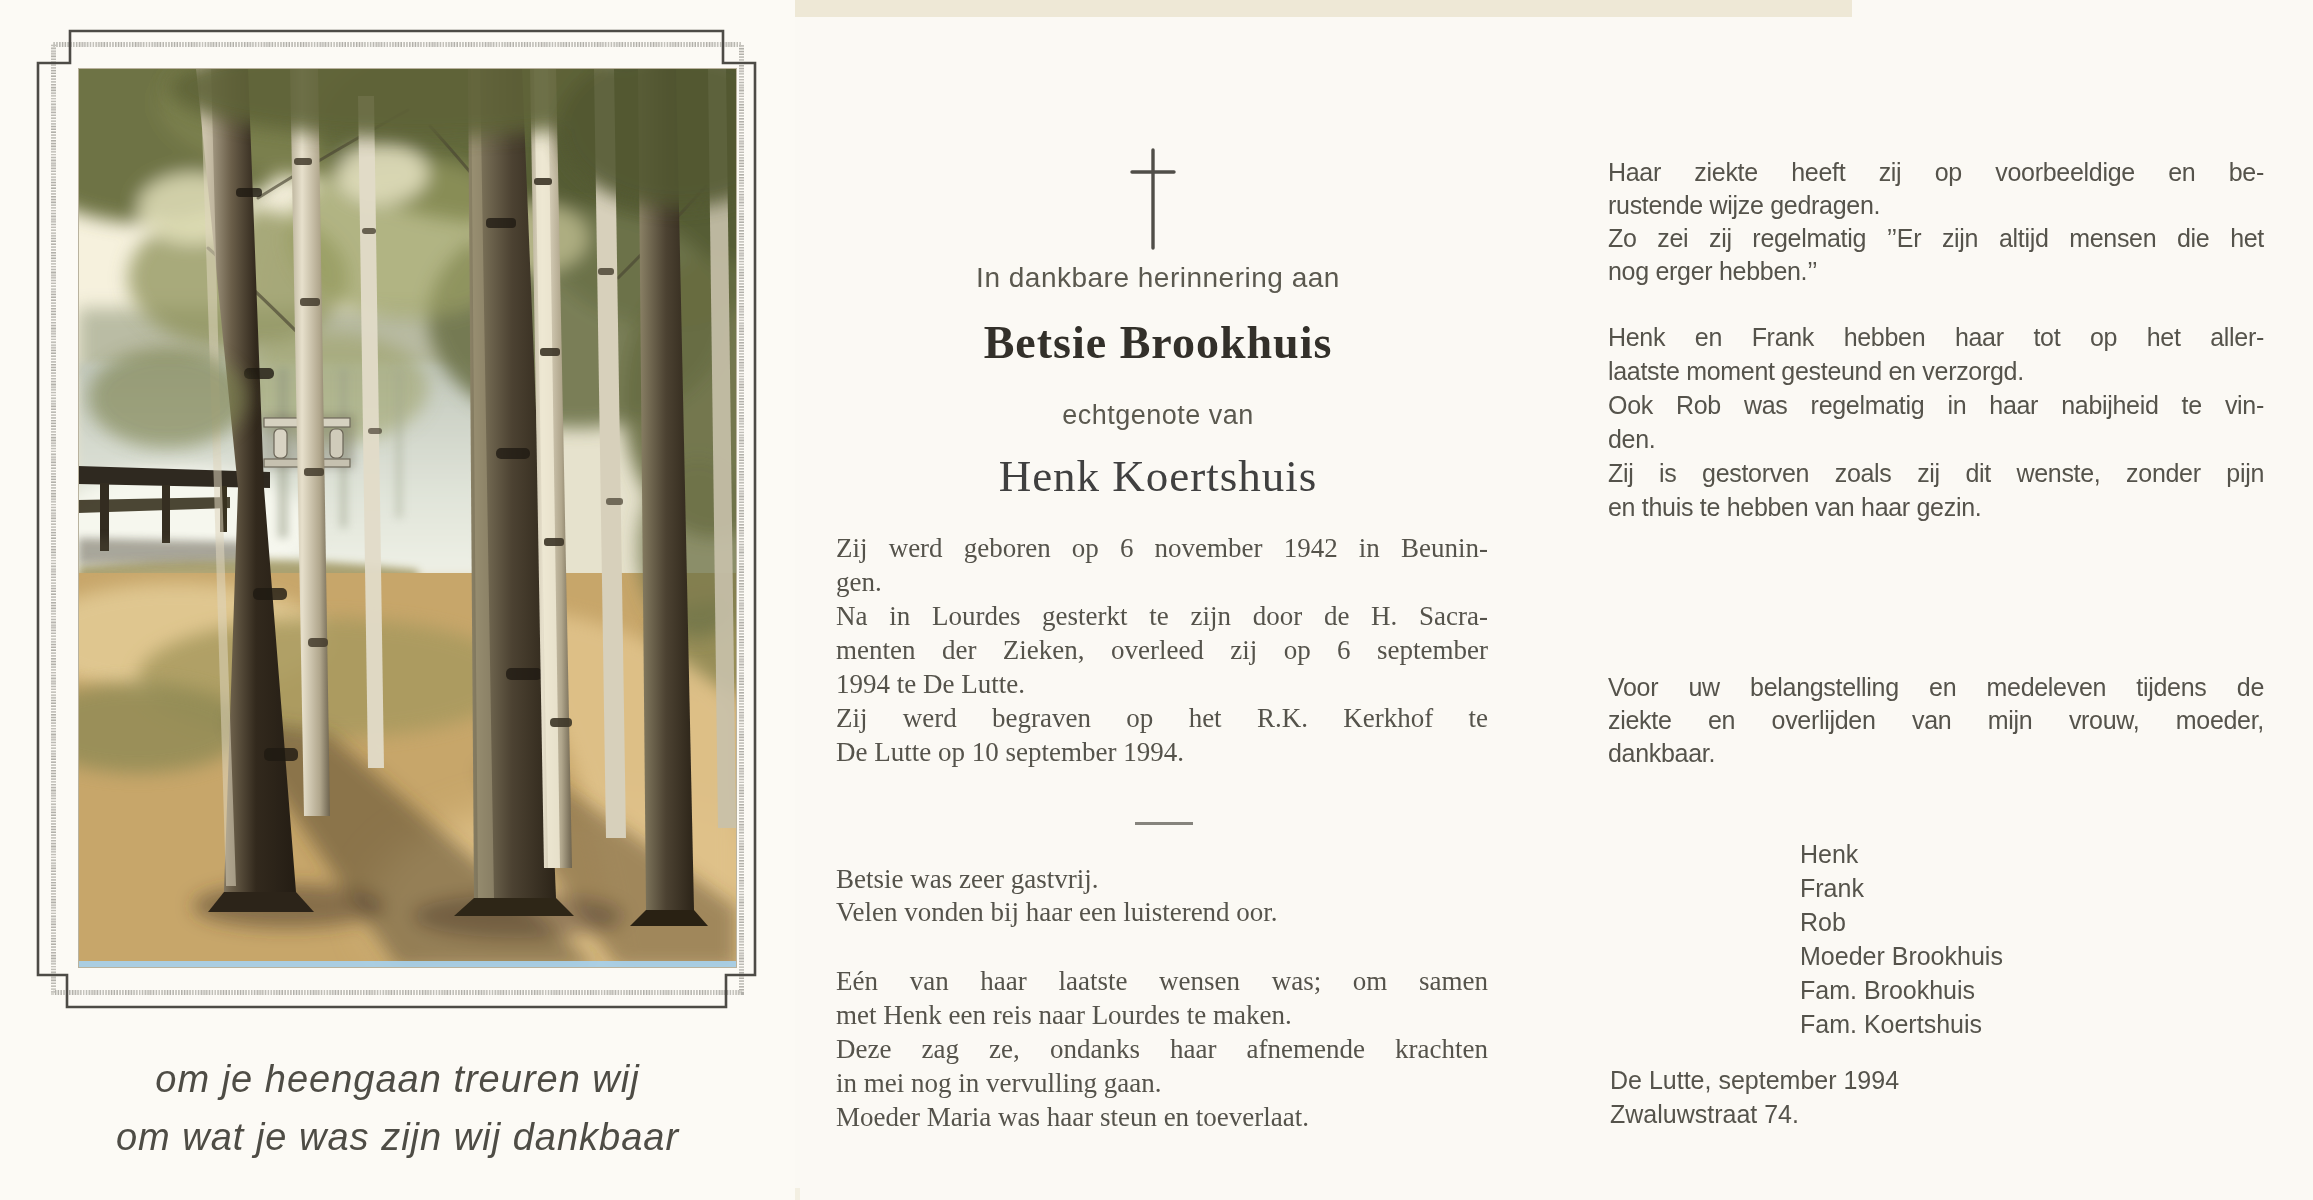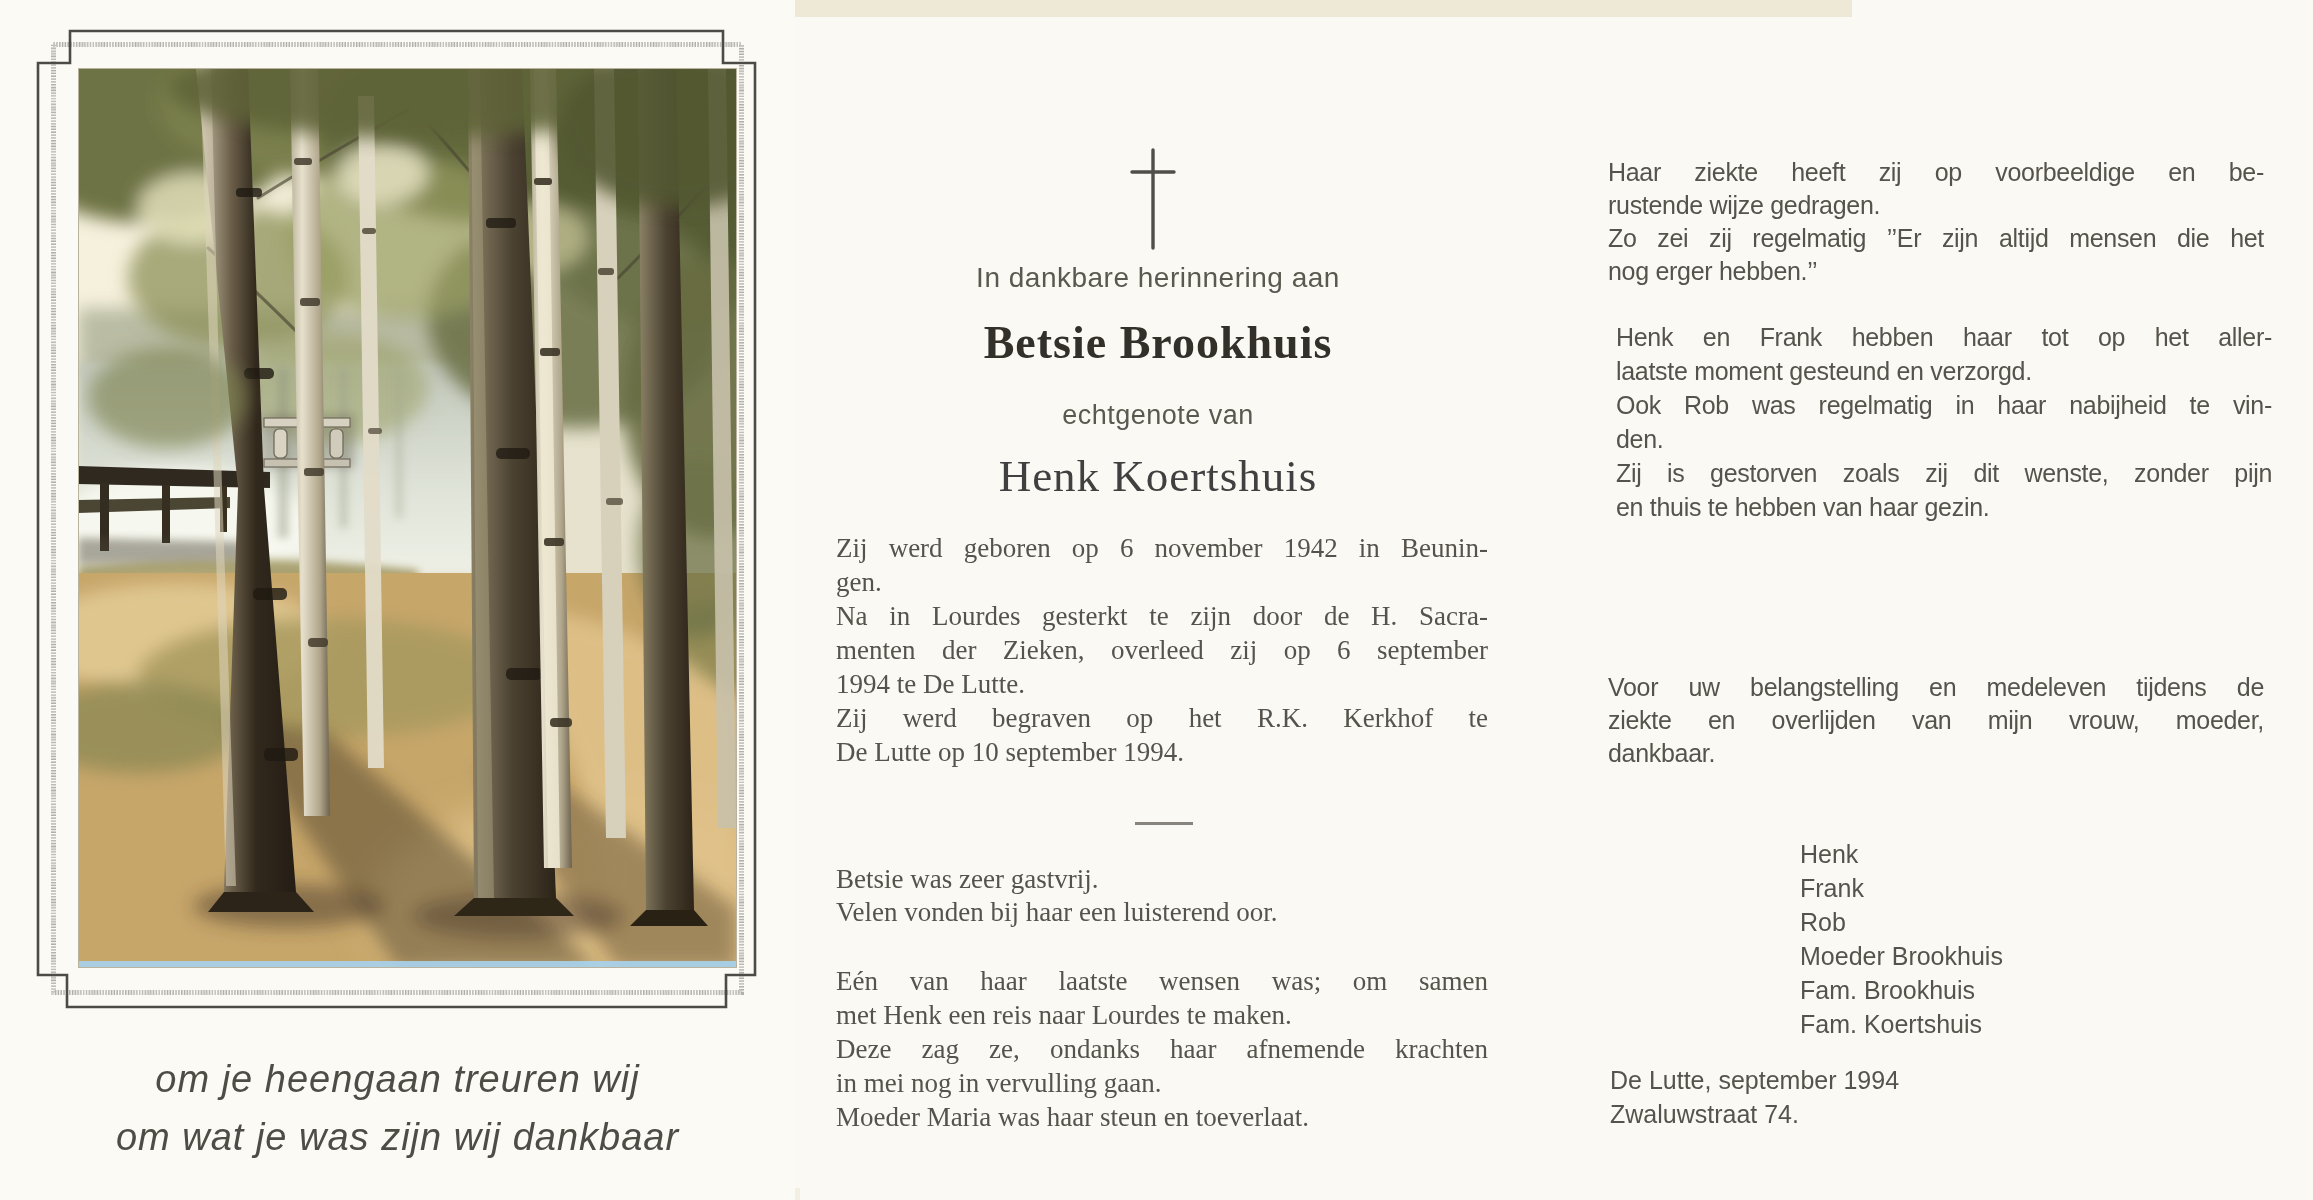--- a/index.html
+++ b/index.html
@@ -33,21 +33,21 @@
              color:#404040; letter-spacing:1px; }
 
   .para { left:10px; width:652px;font-family:Liberation Serif, serif; }
   .para1  { top:531px; font-size:27px; line-height:34px; }
   .divider{ top:822px; left:309px; width:58px; height:3px; background:#86847d; }
   .memory { top:863px; font-size:27px; line-height:33px; }
   .wish   { top:964px; font-size:27px; line-height:34px; }
 
   .rpara { left:0; width:656px; letter-spacing:-0.3px; }
   .paraA { top:156px; font-size:25px; line-height:33px; }
-  .paraB { top:320px; font-size:25px; line-height:34px;margin-left:8px; }
+  .paraB { top:320px; font-size:25px; line-height:34px; }
   .paraC { top:671px; font-size:25px; line-height:33px; }
   .signatories { top:837px; left:192px; width:460px; font-size:25px; line-height:34px; }
   .place-date { top:1066px; left:2px; font-size:25px; }
   .address    { top:1100px; left:2px; font-size:25px; }
 
   .tline { white-space:normal; }
   .j { text-align:justify; text-align-last:justify; }
 
   .cross-svg { position:absolute; left:299px; top:148px; width:56px; height:104px; }
 </style>

